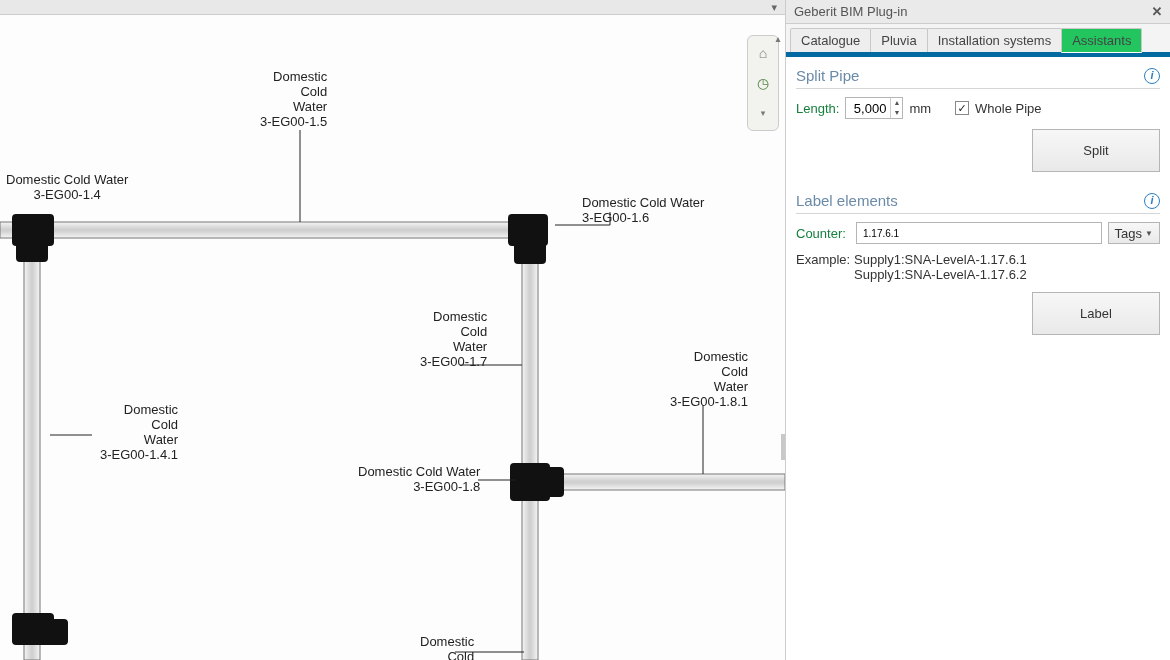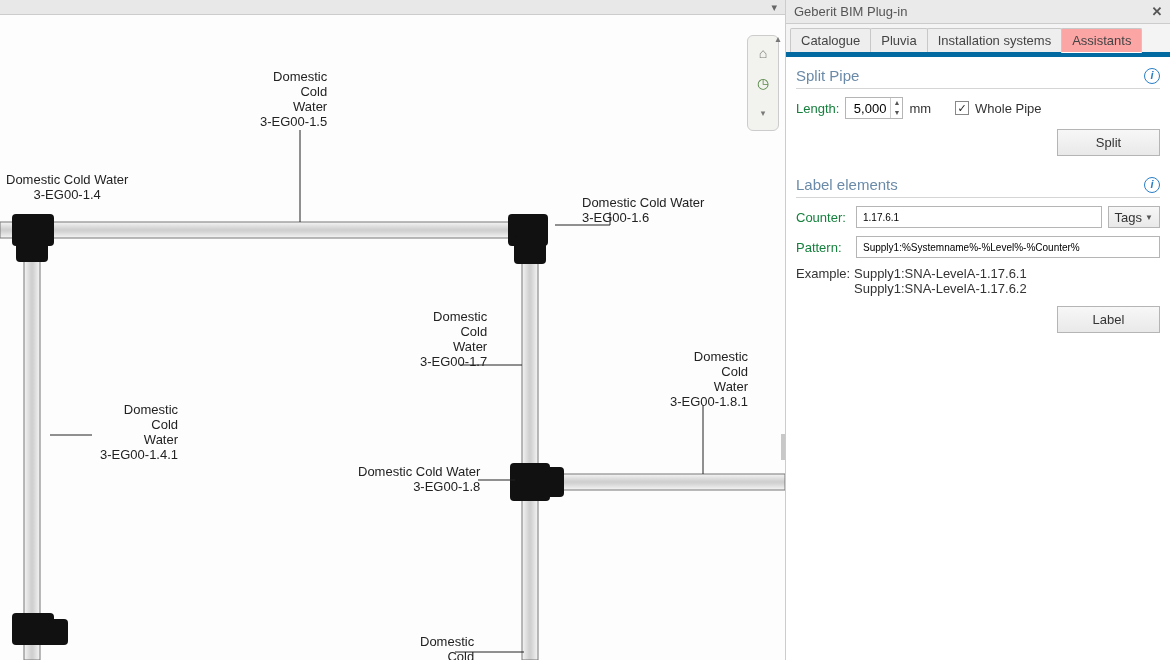--- a/index.html
+++ b/index.html
@@ -89,21 +89,21 @@
     border: 1px solid #c8c8c8;
     border-bottom: none;
     background: #eee;
     margin-right: -1px;
     color: #444;
     cursor: pointer;
     border-radius: 2px 2px 0 0;
     font-size: 13px;
   }
   .tab.active {
-    background: #fca5a5;
+    background: #22c55e;
     position: relative;
     z-index: 2;
     border-bottom: 1px solid #fff;
     margin-bottom: -1px;
   }
   .panel-body {
     flex: 1;
     background: #fff;
     padding: 8px 10px;
     overflow: auto;
@@ -147,22 +147,22 @@
   .spinbtns div { flex:1; font-size: 7px; text-align: center; line-height: 9px; color:#555; cursor:pointer; }
   .checkbox { display:inline-flex; align-items:center; gap:6px; margin-left: 18px;}
   .chk {
     width:14px; height:14px; border:1px solid #888; background:#fff;
     display:flex; align-items:center; justify-content:center;
     font-size:11px; color:#222;
   }
   .btn {
     border: 1px solid #b5b5b5;
     background: linear-gradient(#f7f7f7,#e9e9e9);
-    padding: 5px 0;
-    width: 103px;
+    padding: 13px 0;
+    width: 128px;
     text-align: center;
     cursor: pointer;
     font-size: 13px;
     color:#333;
   }
   .btn-row { display:flex; justify-content:flex-end; margin: 10px 0 20px 0;}
   .text-input {
     border: 1px solid #b5b5b5;
     background:#fff;
     padding: 2px 6px;
@@ -370,24 +370,20 @@
 
     <div class="row">
       <label style="width:54px;">Counter:</label>
       <input class="text-input" style="flex: 1 1 0%;" value="1.17.6.1">
       <div class="tags-btn">
         <span>Tags</span>
         <span class="dd">▼</span>
       </div>
     </div>
 
-    <div class="row">
-      <label style="width:54px;">Pattern:</label>
-      <input class="text-input" style="flex: 1 1 0%;" value="Supply1:%Systemname%-%Level%-%Counter%">
-    </div>
 
     <div class="examples">
       <div style="width:54px;text-align:center;">Example:</div>
       <div class="col2">
         <div>Supply1:SNA-LevelA-1.17.6.1</div>
         <div>Supply1:SNA-LevelA-1.17.6.2</div>
       </div>
     </div>
 
     <div class="btn-row">

